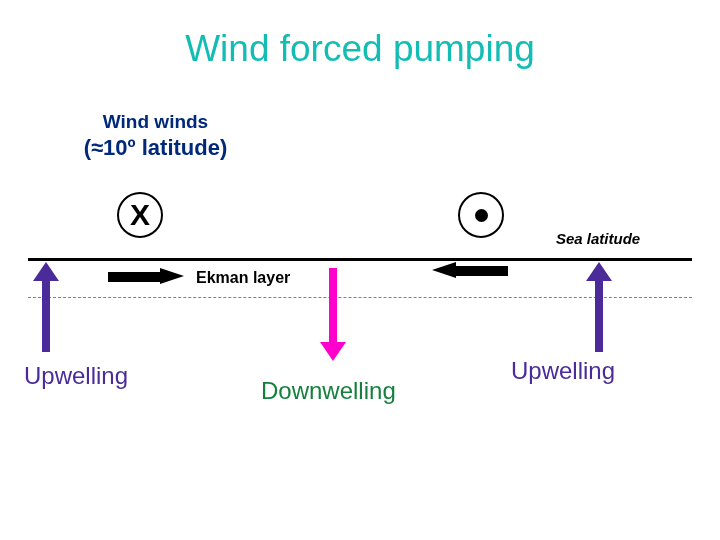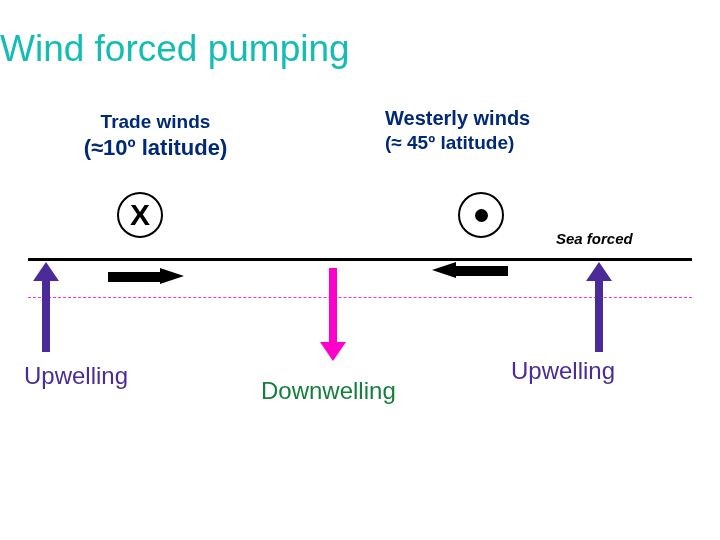--- a/index.html
+++ b/index.html
@@ -15,20 +15,21 @@
     overflow: hidden;
     font-family: "Liberation Sans", sans-serif;
   }
 
   
   .title {
     position: absolute;
     left: 0;
     top: 28px;
     width: 720px;
+    text-align: center;
     font-size: 37px;
     font-weight: 400;
     color: #13bdb4;
     letter-spacing: 0px;
     white-space: nowrap;
   }
 
   
   .wind-label {
     position: absolute;
@@ -250,41 +251,38 @@
   }
 </style>
 </head>
 <body>
 
 <div id="page">
 
   <div class="title">Wind forced pumping</div>
 
   <div class="wind-label" id="trade-winds-label">
-    <span class="line1">Trade winds</span>
+    <span class="line1">Wind winds</span>
     <span class="line2">(≈10º latitude)</span>
   </div>
 
-  <div class="wind-label" id="westerly-winds-label">
-    <span class="line1">Westerly winds</span>
-    <span class="line2">(≈ 45º latitude)</span>
-  </div>
 
   <div class="symbol-circle" id="wind-into-page-symbol">
     <span class="glyph">X</span>
   </div>
 
   <div class="symbol-circle" id="wind-out-of-page-symbol">
     <span class="dot"></span>
   </div>
 
   <div id="sea-surface-line"></div>
-  <div id="sea-surface-label">Sea forced</div>
+  <div id="sea-surface-label">Sea latitude</div>
 
   <div id="ekman-layer-line"></div>
+  <div id="ekman-layer-label">Ekman layer</div>
 
   <div class="h-arrow" id="ekman-transport-arrow-left">
     <span class="shaft"></span>
     <span class="head"></span>
   </div>
 
   <div class="h-arrow" id="ekman-transport-arrow-right">
     <span class="shaft"></span>
     <span class="head"></span>
   </div>

